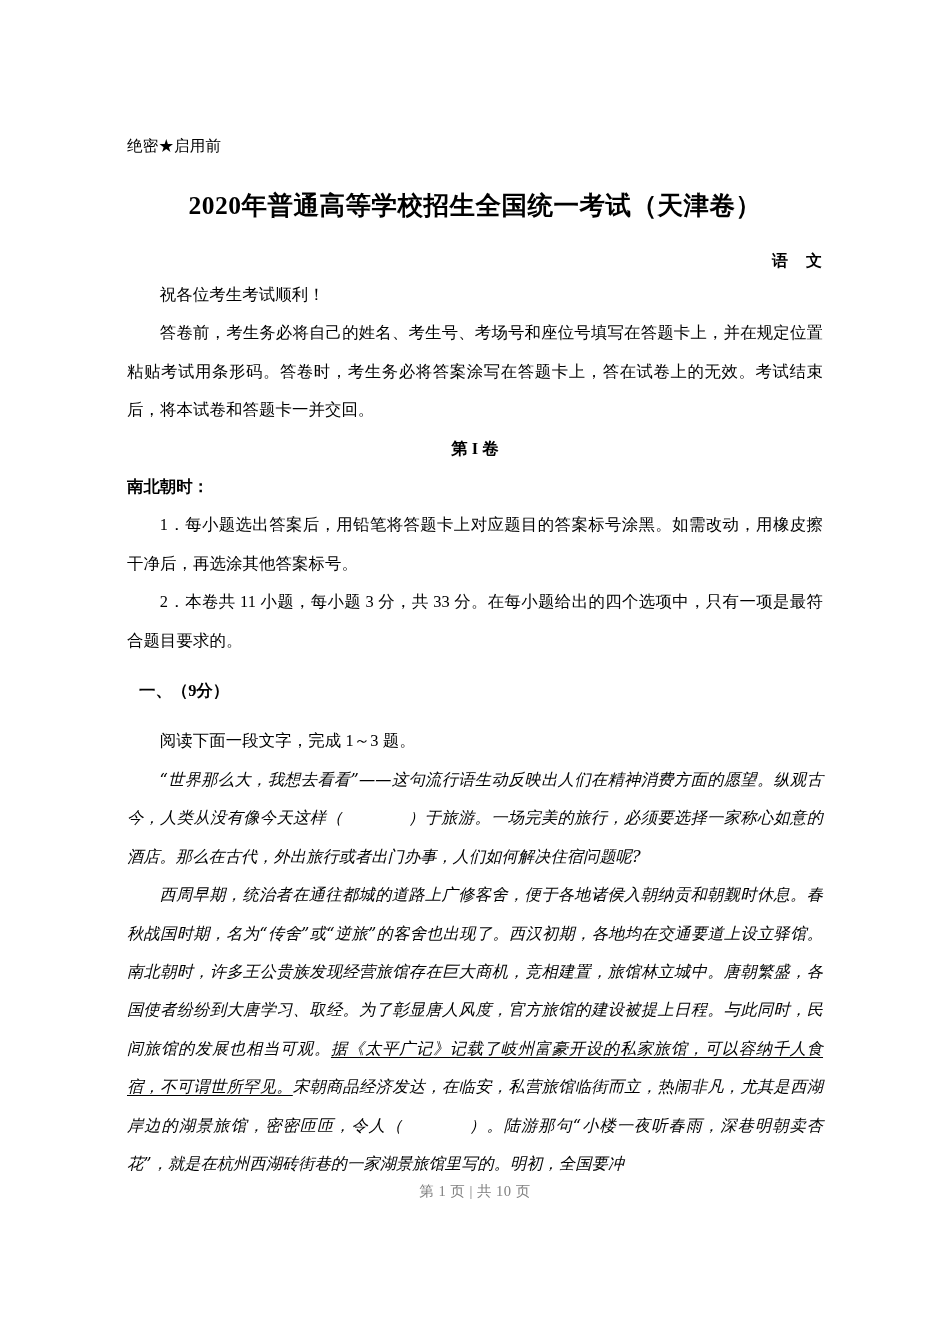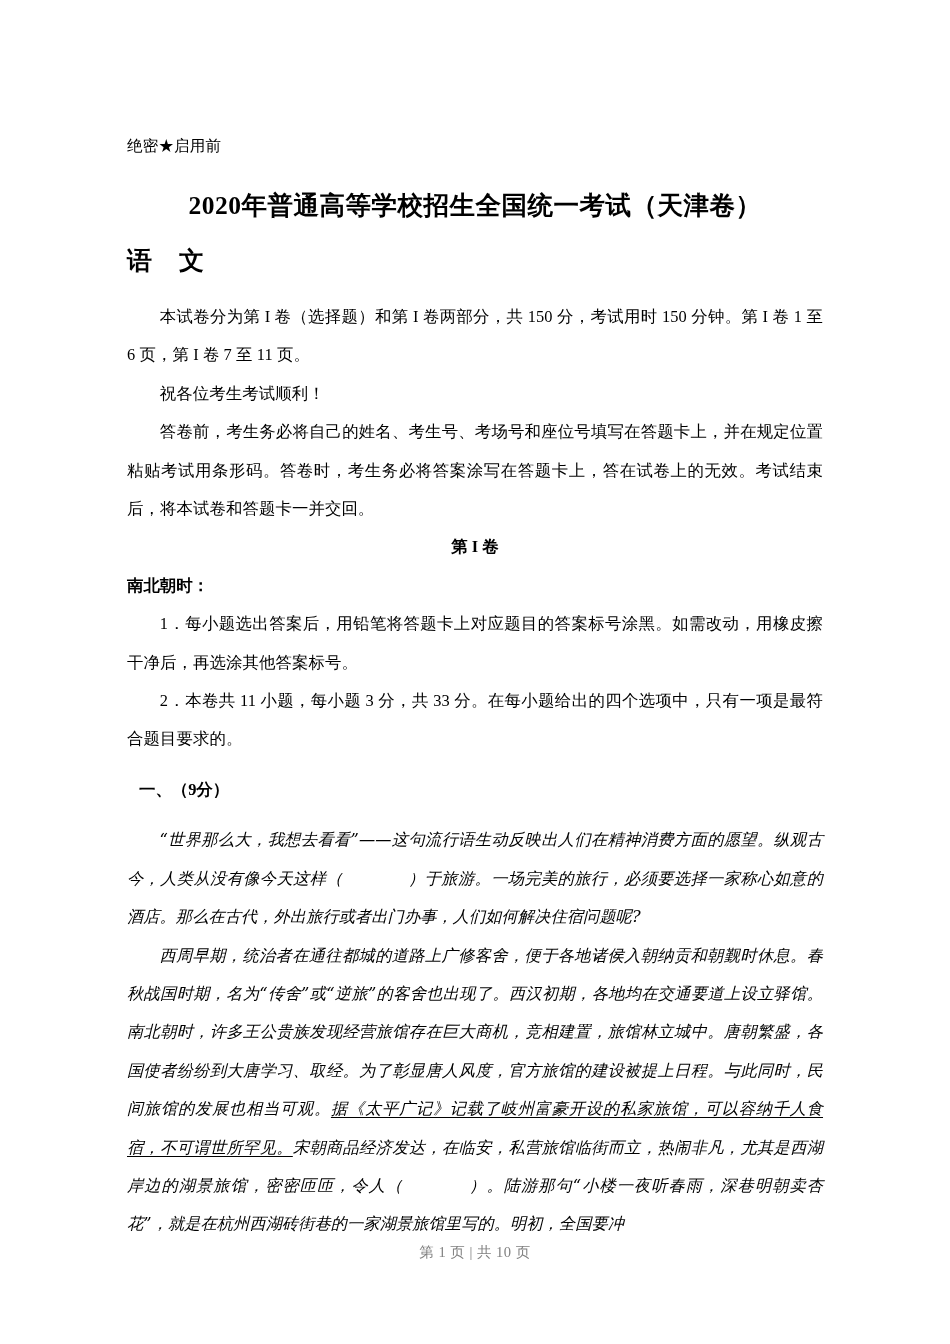--- a/index.html
+++ b/index.html
@@ -45,22 +45,22 @@
   .doc-title {
     text-align: center;
     font-size: 25.5px;
     font-weight: bold;
     line-height: 34px;
     margin: 32px 0 0 0;
     letter-spacing: 0.5px;
     white-space: nowrap;
   }
   .doc-subtitle {
-    text-align: left;
-    font-size: 25px;
+    text-align: right;
+    font-size: 16px;
     font-weight: bold;
     line-height: 30px;
     margin: 23px 0 0 0;
     letter-spacing: 1px;
   }
 
   
   .p {
     font-size: 16.4px;
     line-height: 38.4px;
@@ -115,56 +115,56 @@
   }
   .blank-paren {
     display: inline-block;
     min-width: 2.2em;
   }
 
   
   .footer {
     position: absolute;
     left: 0;
-    top: 1243px;
+    top: 1182px;
     width: 950px;
     text-align: center;
     font-size: 14.5px;
     color: #808080;
     letter-spacing: 0.5px;
   }
 </style>
 </head>
 <body>
 
 <div class="page">
   <div class="content">
 
     <div class="secret-line">绝密★启用前</div>
 
     <h1 class="doc-title">2020年普通高等学校招生全国统一考试（天津卷）</h1>
 
     <h2 class="doc-subtitle">语　文</h2>
 
-    <p class="p p-first">本试卷分为第 I 卷（选择题）和第 I 卷两部分，共 150 分，考试用时 150 分钟。第 I 卷 1 至 6 页，第 I 卷 7 至 11 页。</p>
 
     <p class="p">祝各位考生考试顺利！</p>
 
     <p class="p">答卷前，考生务必将自己的姓名、考生号、考场号和座位号填写在答题卡上，并在规定位置粘贴考试用条形码。答卷时，考生务必将答案涂写在答题卡上，答在试卷上的无效。考试结束后，将本试卷和答题卡一并交回。</p>
 
     <p class="section-center">第 I 卷</p>
 
     <p class="bold-label">南北朝时：</p>
 
     <p class="p">1．每小题选出答案后，用铅笔将答题卡上对应题目的答案标号涂黑。如需改动，用橡皮擦干净后，再选涂其他答案标号。</p>
 
     <p class="p">2．本卷共 11 小题，每小题 3 分，共 33 分。在每小题给出的四个选项中，只有一项是最符合题目要求的。</p>
 
     <p class="q-head">一、（9分）</p>
 
+    <p class="p">阅读下面一段文字，完成 1～3 题。</p>
 
     <p class="passage"><span>“世界那么大，我想去看看”——这句流行语生动反映出人们在精神消费方面的愿望。纵观古今，人类从没有像今天这样（</span><span class="blank-paren">　　</span><span>）于旅游。一场完美的旅行，必须要选择一家称心如意的酒店。那么在古代，外出旅行或者出门办事，人们如何解决住宿问题呢?</span></p>
 
     <p class="passage"><span>西周早期，统治者在通往都城的道路上广修客舍，便于各地诸侯入朝纳贡和朝觐时休息。春秋战国时期，名为“传舍”或“逆旅”的客舍也出现了。西汉初期，各地均在交通要道上设立驿馆。南北朝时，许多王公贵族发现经营旅馆存在巨大商机，竞相建置，旅馆林立城中。唐朝繁盛，各国使者纷纷到大唐学习、取经。为了彰显唐人风度，官方旅馆的建设被提上日程。与此同时，民间旅馆的发展也相当可观。</span><span class="u">据《太平广记》记载了岐州富豪开设的私家旅馆，可以容纳千人食宿，不可谓世所罕见。</span><span>宋朝商品经济发达，在临安，私营旅馆临街而立，热闹非凡，尤其是西湖岸边的湖景旅馆，密密匝匝，令人（</span><span class="blank-paren">　　</span><span>）。陆游那句“小楼一夜听春雨，深巷明朝卖杏花”，就是在杭州西湖砖街巷的一家湖景旅馆里写的。明初，全国要冲</span></p>
 
   </div>
 
   <div class="footer">第 1 页 | 共 10 页</div>
 </div>
 

